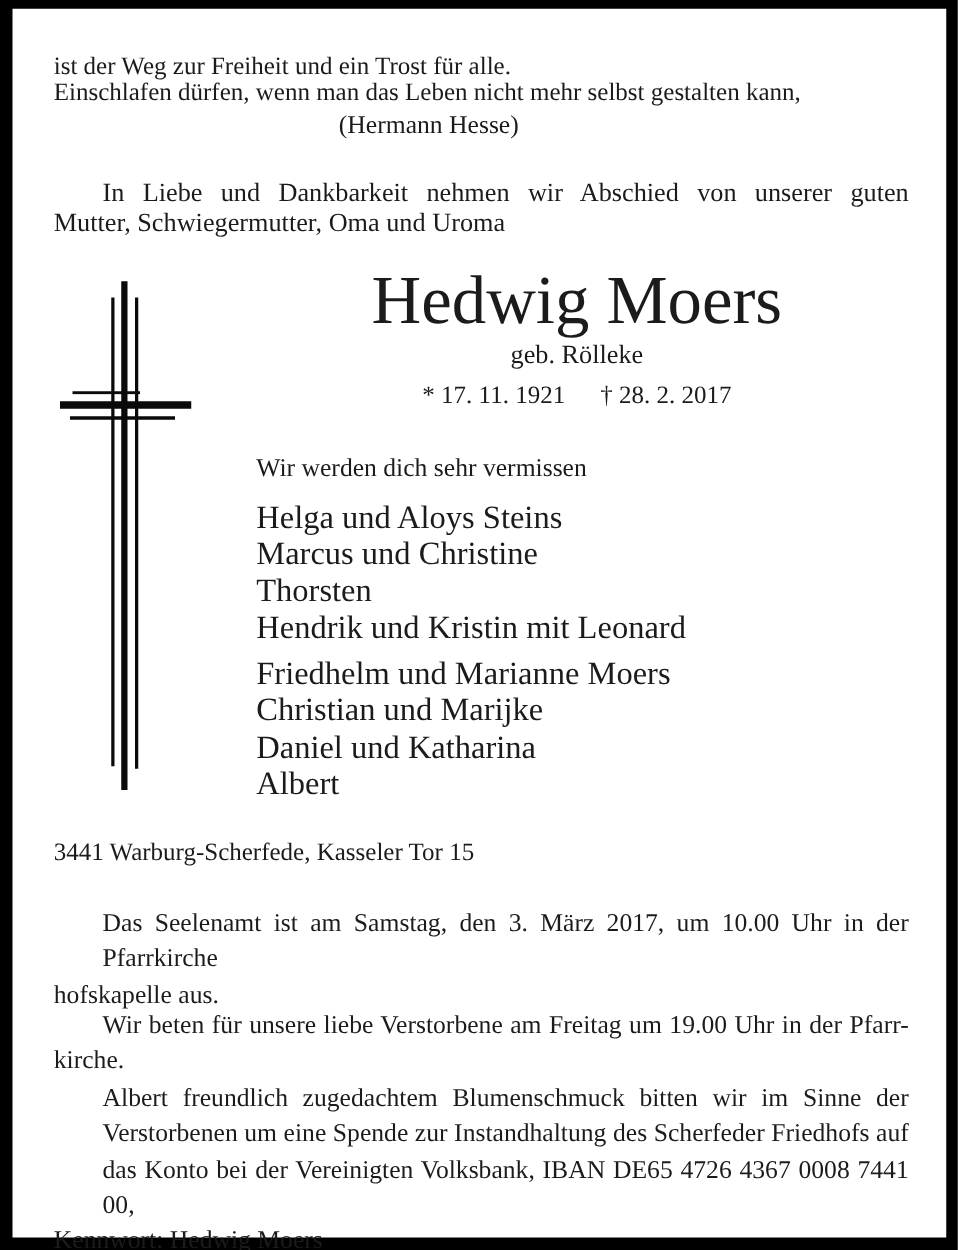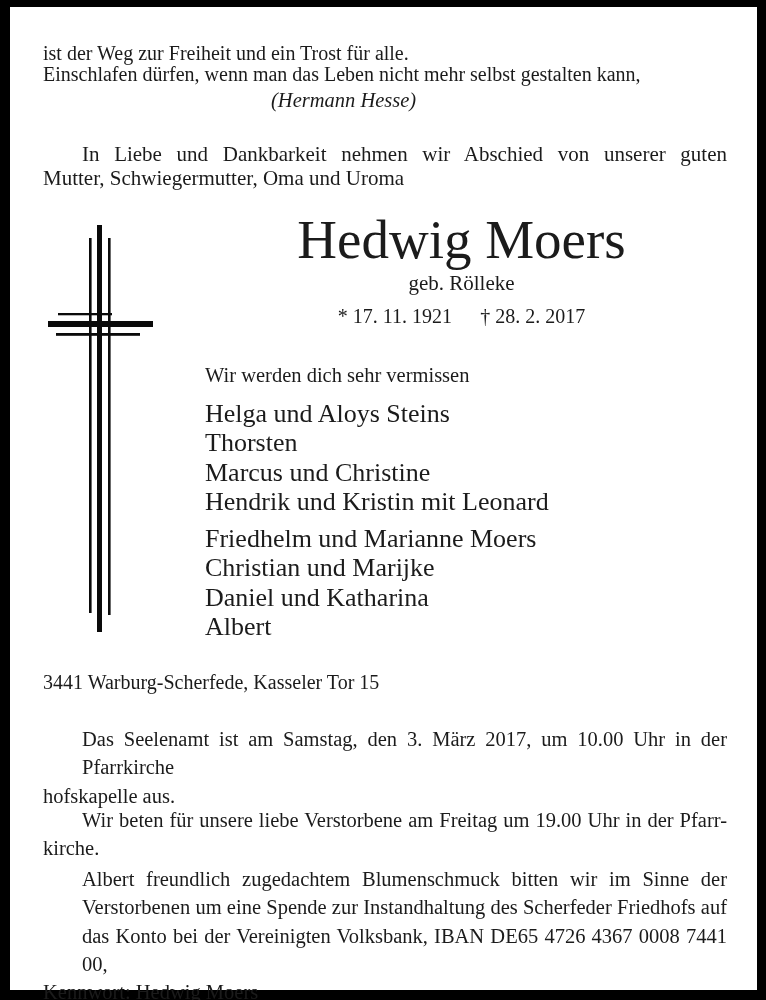--- a/index.html
+++ b/index.html
@@ -22,21 +22,21 @@
   }
   .block {
     position: absolute;
     left: 33px;
     width: 684px;
   }
   .ln { white-space: nowrap; }
   .j  { text-align: justify; text-align-last: justify; margin-left: 39px; }
 
   .quote-block    { top: 36px;  font-size: 20px;   line-height: 21px; }
-  .attrib         { top: 81px;  left: 261px; width: 300px; font-size: 20.5px; line-height: 24px; font-style: italic; }
+  .attrib         { top: 81px;  left: 261px; width: 300px; font-size: 20.5px; line-height: 24px; }
   .intro          { top: 136px; font-size: 21px;   line-height: 23.5px; }
 
   .name-wrap      { position: absolute; left: 170px; top: 0; width: 563px; text-align: center; }
   .deceased-name  { position: absolute; top: 205px; left: 0; width: 100%;
                     font-size: 55px; line-height: 55px; font-weight: normal; margin: 0; }
   .maiden         { position: absolute; top: 266px; left: 0; width: 100%; font-size: 21px; line-height: 21px; }
   .dates          { position: absolute; top: 299px; left: 0; width: 100%;
                     display: flex; justify-content: center; gap: 28px;
                     font-size: 20px; line-height: 20px; }
 
@@ -82,22 +82,22 @@
     <div class="dates">
       <span>* 17. 11. 1921</span>
       <span>† 28. 2. 2017</span>
     </div>
   </div>
 
   <div class="farewell ln">Wir werden dich sehr vermissen</div>
 
   <div class="mourners-g1">
     <div class="ln">Helga und Aloys Steins</div>
+    <div class="ln">Marcus und Christine</div>
     <div class="ln">Thorsten</div>
-    <div class="ln">Marcus und Christine</div>
     <div class="ln">Hendrik und Kristin mit Leonard</div>
   </div>
 
   <div class="mourners-g2">
     <div class="ln">Friedhelm und Marianne Moers</div>
     <div class="ln">Christian und Marijke</div>
     <div class="ln">Daniel und Katharina</div>
     <div class="ln">Albert</div>
   </div>
 

